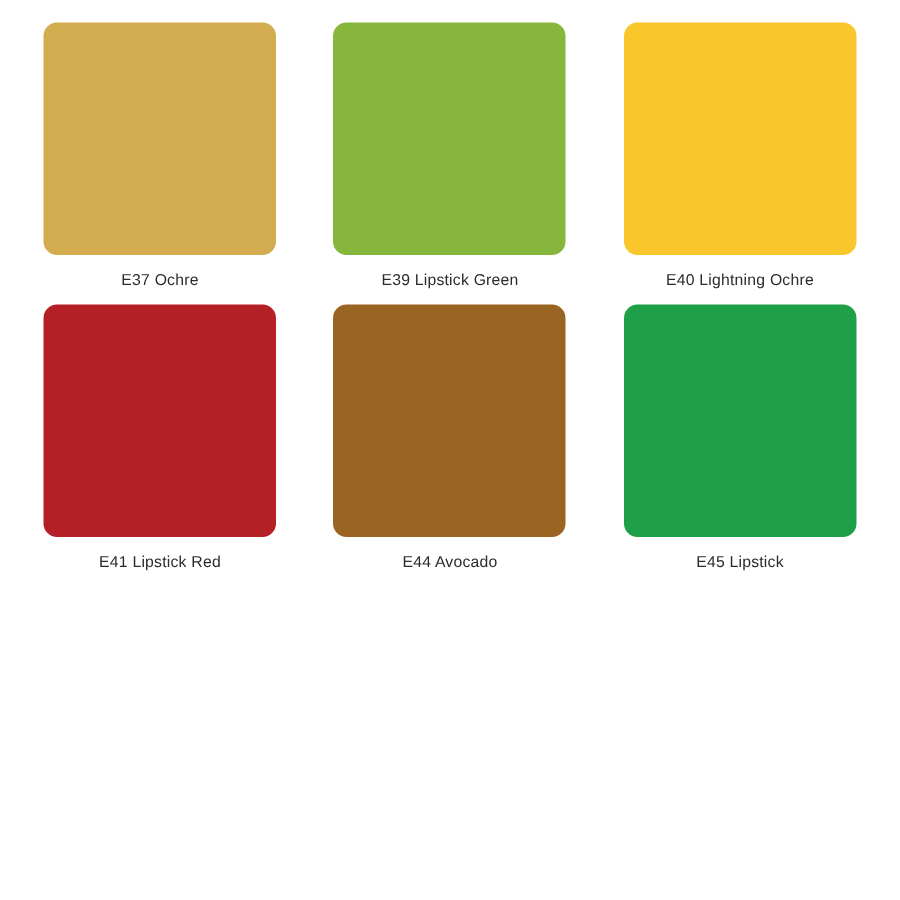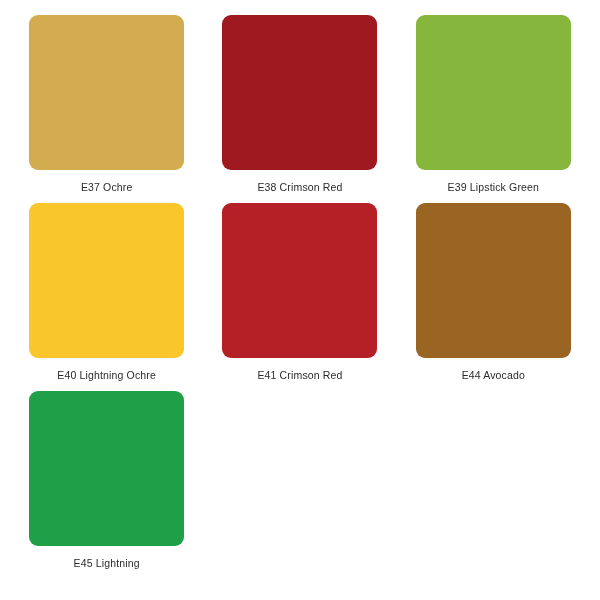--- a/index.html
+++ b/index.html
@@ -54,45 +54,41 @@
 </head>
 <body>
 
 <div id="palette-grid">
 
   <div class="swatch-cell">
     <div class="swatch-chip" style="background: rgb(210, 172, 79);"></div>
     <div class="swatch-label">E37 Ochre</div>
   </div>
 
-  <div class="swatch-cell">
-    <div class="swatch-chip" style="background: rgb(158, 26, 32);"></div>
-    <div class="swatch-label">E38 Crimson Red</div>
-  </div>
 
   <div class="swatch-cell">
     <div class="swatch-chip" style="background: rgb(135, 182, 60);"></div>
     <div class="swatch-label">E39 Lipstick Green</div>
   </div>
 
   <div class="swatch-cell">
     <div class="swatch-chip" style="background: rgb(249, 198, 43);"></div>
     <div class="swatch-label">E40 Lightning Ochre</div>
   </div>
 
   <div class="swatch-cell">
     <div class="swatch-chip" style="background: rgb(181, 32, 39);"></div>
-    <div class="swatch-label">E41 Crimson Red</div>
+    <div class="swatch-label">E41 Lipstick Red</div>
   </div>
 
 
 
   <div class="swatch-cell">
     <div class="swatch-chip" style="background: rgb(154, 101, 34);"></div>
     <div class="swatch-label">E44 Avocado</div>
   </div>
 
   <div class="swatch-cell">
     <div class="swatch-chip" style="background: rgb(31, 159, 71);"></div>
-    <div class="swatch-label">E45 Lightning</div>
+    <div class="swatch-label">E45 Lipstick</div>
   </div>
 
 </div>
 
 </body></html>

